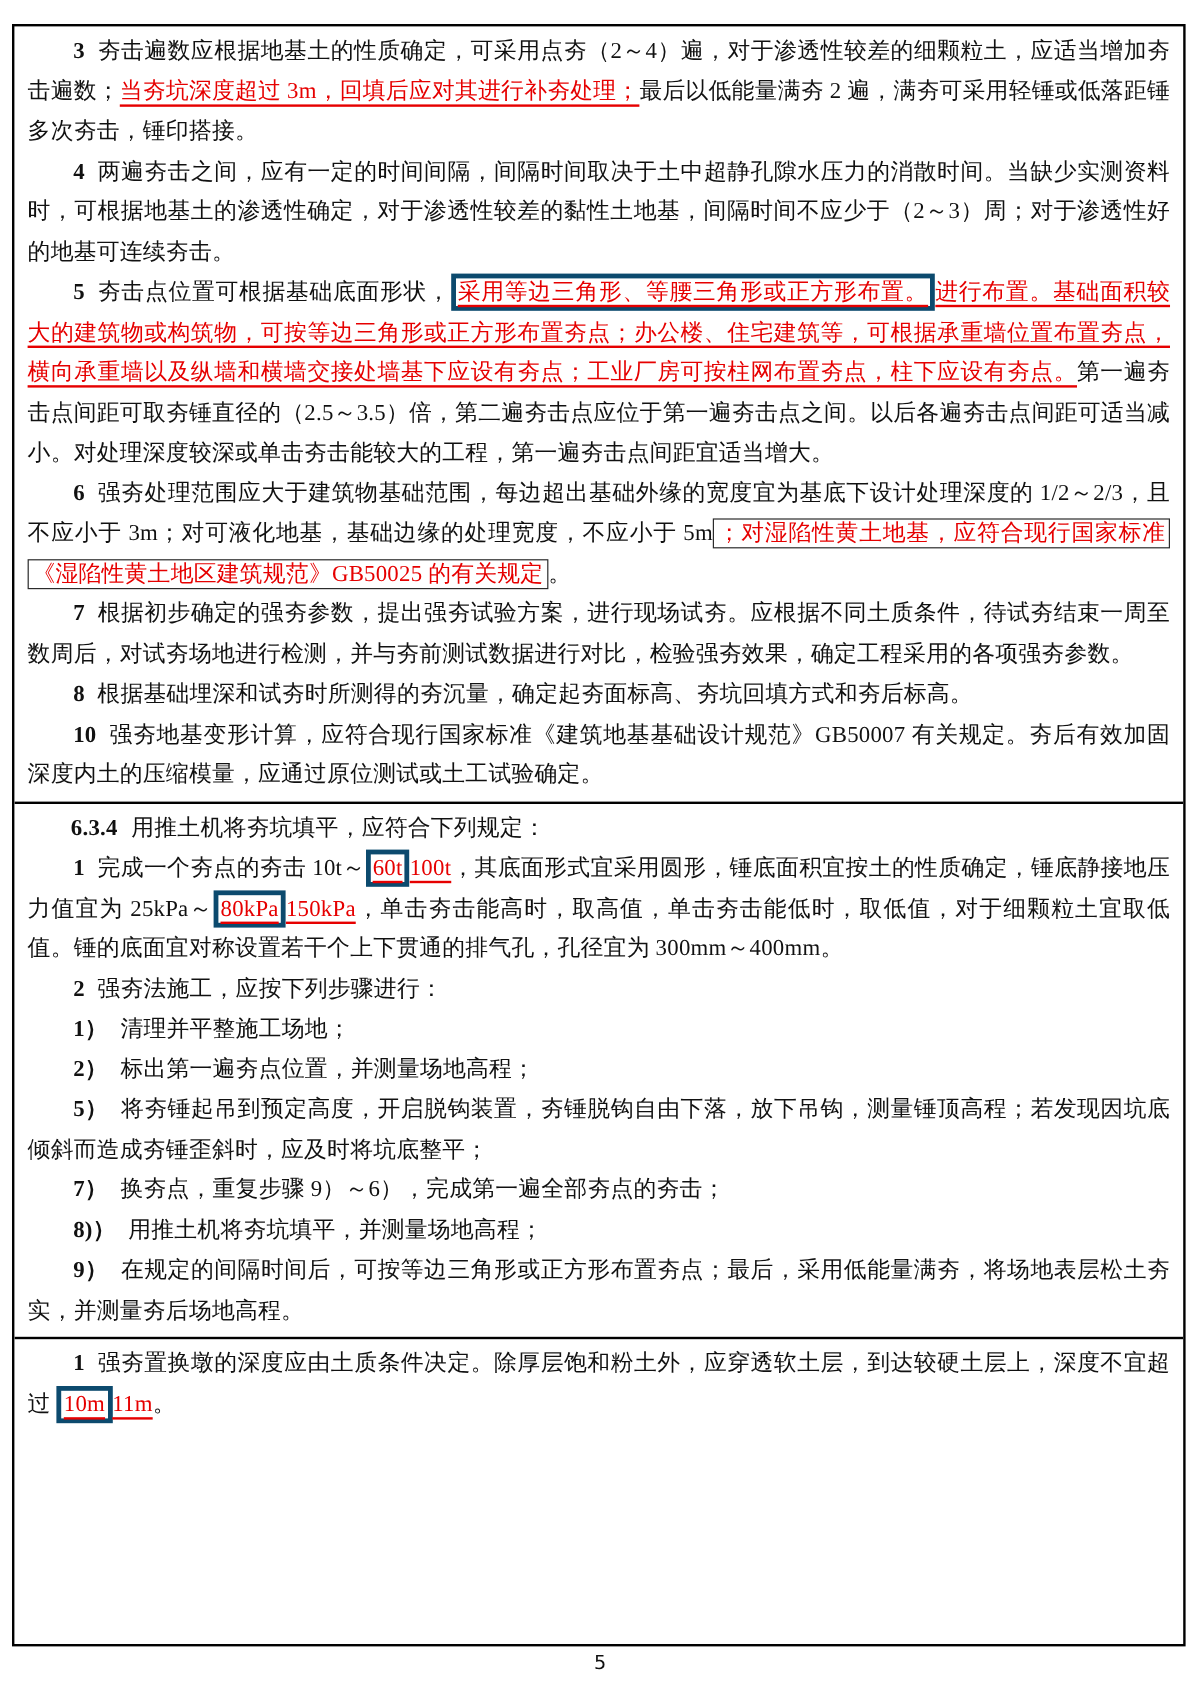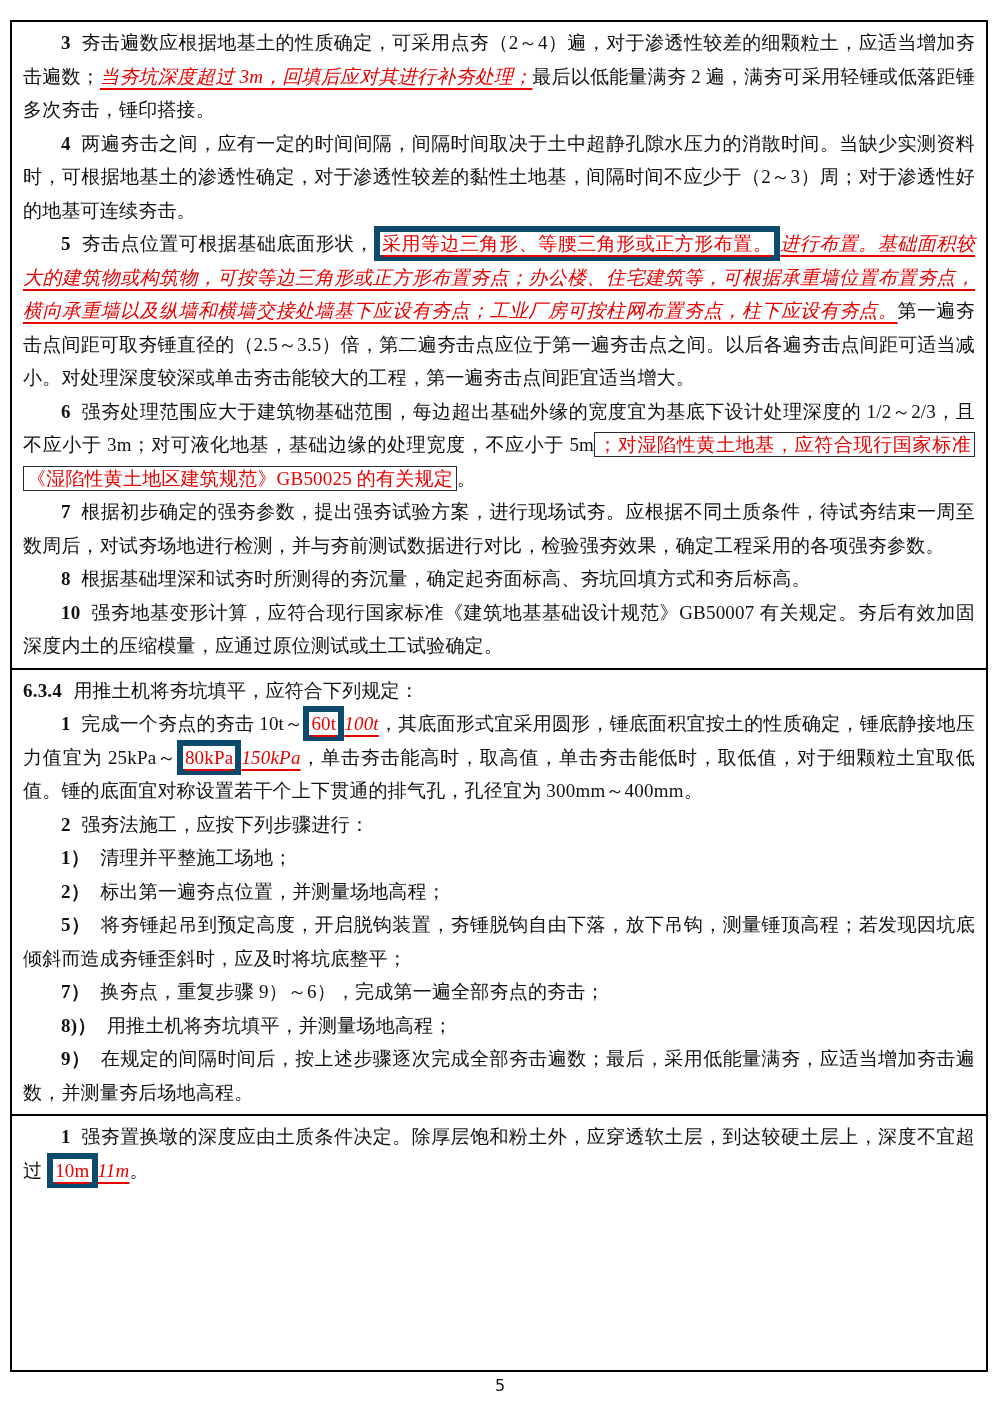--- a/index.html
+++ b/index.html
@@ -41,35 +41,35 @@
   }
   .para.heading{
     text-indent:0;
   }
   .num{
     font-weight:bold;
     margin-right:0.55em;
   }
   .heading .num{
     margin-right:0.6em;
+    margin-left:36px;
   }
   .t-k{ color:var(--ink); }
   .t-ins{
     color:var(--red);
     text-decoration:underline;
     text-decoration-thickness:1.8px;
     text-underline-offset:5px;
-    font-style:italic;
   }
   .t-del{
     color:var(--red);
     text-decoration:underline;
     text-decoration-thickness:1.8px;
     text-underline-offset:5px;
-    border:6px solid #0c4a6e;
+    border:4px solid #0c4a6e;
     padding:1px 2px;
     box-decoration-break:clone;
     -webkit-box-decoration-break:clone;
   }
   .t-box{
     color:var(--red);
     border:1px solid #2b2b2b;
     padding:1px 3px;
     box-decoration-break:clone;
     -webkit-box-decoration-break:clone;
@@ -99,20 +99,20 @@
     </section>
   <section class="row">
       <p class="para heading"><b class="num">6.3.4</b><span class="t-k">用推土机将夯坑填平，应符合下列规定：</span></p>
       <p class="para"><b class="num">1</b><span class="t-k">完成一个夯点的夯击 10t～</span><span class="t-del">60t</span><span class="t-ins">100t</span><span class="t-k">，其底面形式宜采用圆形，锤底面积宜按土的性质确定，锤底静接地压力值宜为 25kPa～</span><span class="t-del">80kPa</span><span class="t-ins">150kPa</span><span class="t-k">，单击夯击能高时，取高值，单击夯击能低时，取低值，对于细颗粒土宜取低值。锤的底面宜对称设置若干个上下贯通的排气孔，孔径宜为 300mm～400mm。</span></p>
       <p class="para"><b class="num">2</b><span class="t-k">强夯法施工，应按下列步骤进行：</span></p>
       <p class="para"><b class="num">1）</b><span class="t-k">清理并平整施工场地；</span></p>
       <p class="para"><b class="num">2）</b><span class="t-k">标出第一遍夯点位置，并测量场地高程；</span></p>
       <p class="para"><b class="num">5）</b><span class="t-k">将夯锤起吊到预定高度，开启脱钩装置，夯锤脱钩自由下落，放下吊钩，测量锤顶高程；若发现因坑底倾斜而造成夯锤歪斜时，应及时将坑底整平；</span></p>
       <p class="para"><b class="num">7）</b><span class="t-k">换夯点，重复步骤 9）～6），完成第一遍全部夯点的夯击；</span></p>
       <p class="para"><b class="num">8)）</b><span class="t-k">用推土机将夯坑填平，并测量场地高程；</span></p>
-      <p class="para"><b class="num">9）</b><span class="t-k">在规定的间隔时间后，按上述步骤逐次完成全部夯击遍数；最后，采用低能量满夯，应适当增加夯击遍数，并测量夯后场地高程。</span></p>
+      <p class="para"><b class="num">9）</b><span class="t-k">在规定的间隔时间后，可按等边三角形或正方形布置夯点；最后，采用低能量满夯，将场地表层松土夯实，并测量夯后场地高程。</span></p>
     </section>
   <section class="row">
       <p class="para"><b class="num">1</b><span class="t-k">强夯置换墩的深度应由土质条件决定。除厚层饱和粉土外，应穿透软土层，到达较硬土层上，深度不宜超过 </span><span class="t-del">10m</span><span class="t-ins">11m</span><span class="t-k">。</span></p>
     </section>
 </div>
 
 <div class="footer">5</div>
 
 </body></html>

